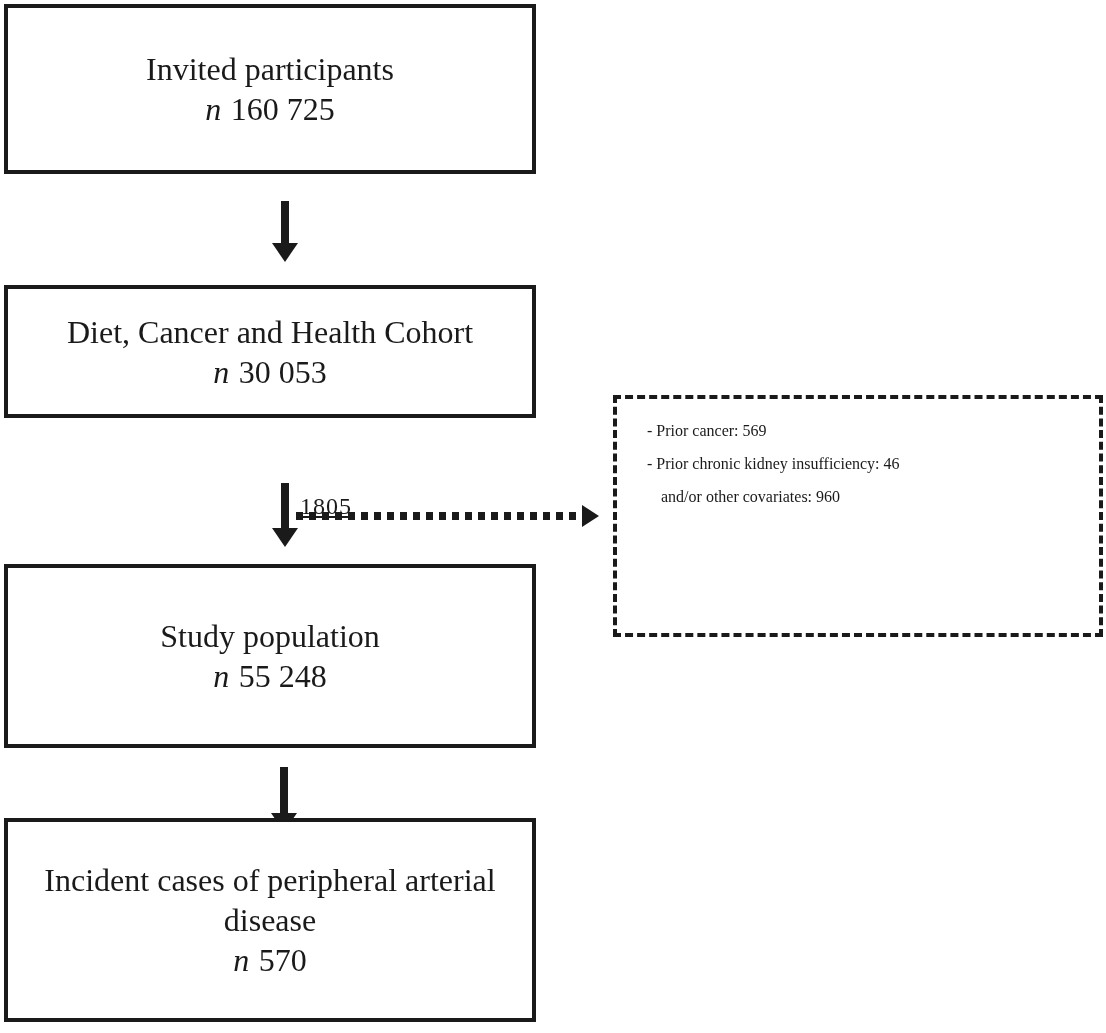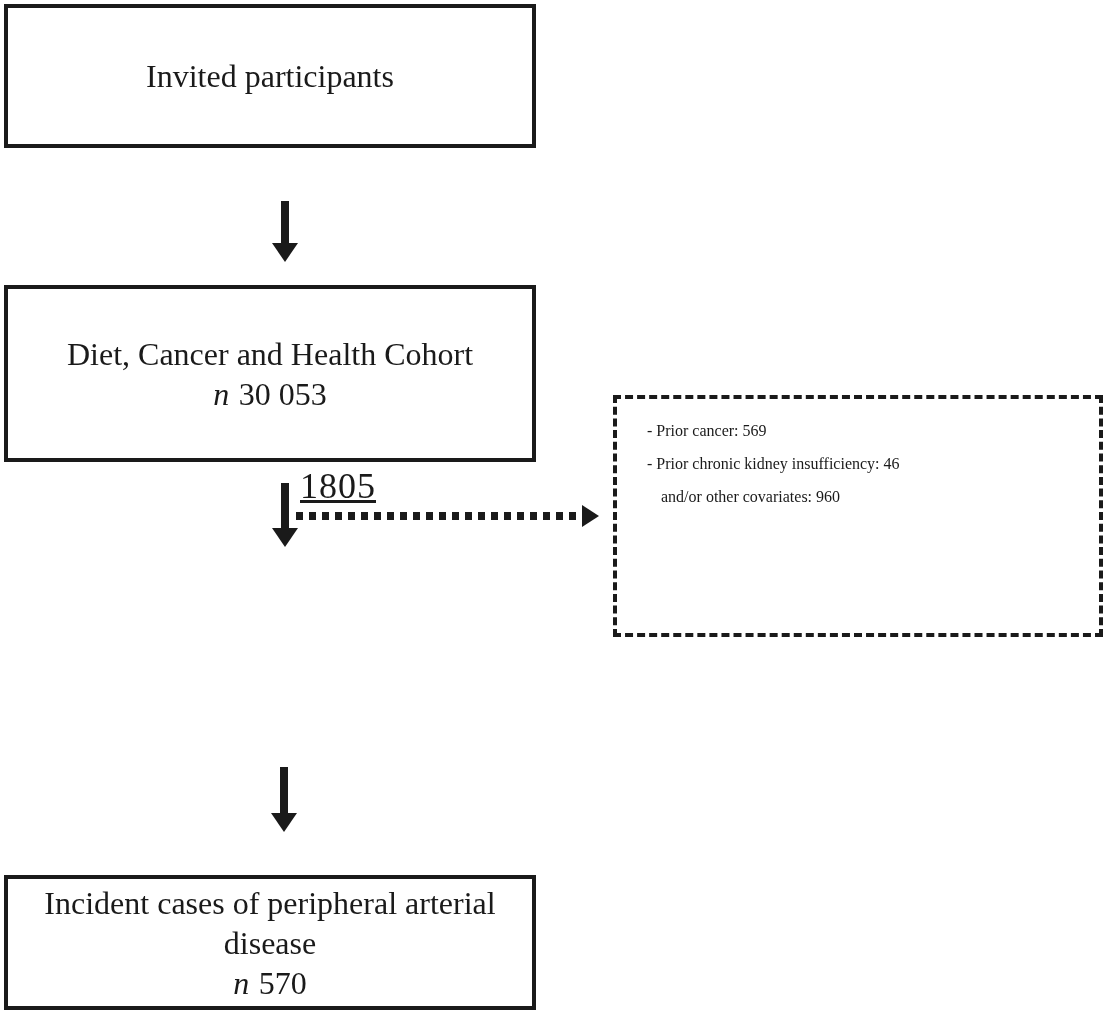--- a/index.html
+++ b/index.html
@@ -20,24 +20,24 @@
     width: 532px;
     box-sizing: border-box;
     border: 4px solid #1a1a1a;
     background: #ffffff;
     display: flex;
     flex-direction: column;
     justify-content: center;
     align-items: center;
     text-align: center;
   }
-  #box-invited     { top: 4px;   height: 144px; }
-  #box-cohort      { top: 285px; height: 177px; }
+  #box-invited     { top: 4px;   height: 170px; }
+  #box-cohort      { top: 285px; height: 133px; }
   #box-population  { top: 564px; height: 184px; }
-  #box-incident    { top: 875px; height: 135px; }
+  #box-incident    { top: 818px; height: 204px; }
 
   .fbox .box-label {
     font-size: 32px;
     line-height: 40px;
     max-width: 480px;
   }
   .fbox .n-line {
     font-size: 32px;
     line-height: 40px;
   }
@@ -63,22 +63,22 @@
   #arrow-1 { left: 272px; top: 201px; height: 61px; }
   #arrow-1 .stem { height: 44px; }
   #arrow-2 { left: 272px; top: 483px; height: 64px; }
   #arrow-2 .stem { height: 47px; }
   #arrow-3 { left: 271px; top: 767px; height: 65px; }
   #arrow-3 .stem { height: 48px; }
 
   
   .excl-count {
     position: absolute;
-    left: 300px; top: 472px;
-    font-size: 36px;
+    left: 300px; top: 492px;
+    font-size: 24px;
     line-height: 28px;
     text-decoration: underline;
     letter-spacing: 1px;
   }
   .dotline {
     position: absolute;
     left: 296px; top: 512px;
     width: 286px; height: 8px;
     background: repeating-linear-gradient(to right, #1a1a1a 0 7px, transparent 7px 13px);
   }
@@ -114,20 +114,23 @@
   }
   .excl-line.cont { padding-left: 24px; }
 </style>
 </head>
 <body>
 
 <div class="canvas">
 
   <div class="fbox" id="box-invited">
     <div class="box-label">Invited participants</div>
+    <div class="n-line">
+      <span class="n-it">n</span><span class="n-val">160 725</span>
+    </div>
   </div>
 
   <div class="varrow" id="arrow-1">
     <div class="stem"></div>
     <div class="head"></div>
   </div>
 
   <div class="fbox" id="box-cohort">
     <div class="box-label">Diet, Cancer and Health Cohort</div>
     <div class="n-line">
@@ -142,20 +145,26 @@
   <div class="excl-count">1805</div>
   <div class="dotline"></div>
   <div class="dothead"></div>
 
   <div class="excl-box">
     <div class="excl-line">- Prior cancer: 569</div>
     <div class="excl-line">- Prior chronic kidney insufficiency: 46</div>
     <div class="excl-line cont">and/or other covariates: 960</div>
   </div>
 
+  <div class="fbox" id="box-population">
+    <div class="box-label">Study population</div>
+    <div class="n-line">
+      <span class="n-it">n</span><span class="n-val">55 248</span>
+    </div>
+  </div>
 
   <div class="varrow" id="arrow-3">
     <div class="stem"></div>
     <div class="head"></div>
   </div>
 
   <div class="fbox" id="box-incident">
     <div class="box-label">Incident cases of peripheral arterial disease</div>
     <div class="n-line">
       <span class="n-it">n</span><span class="n-val">570</span>

